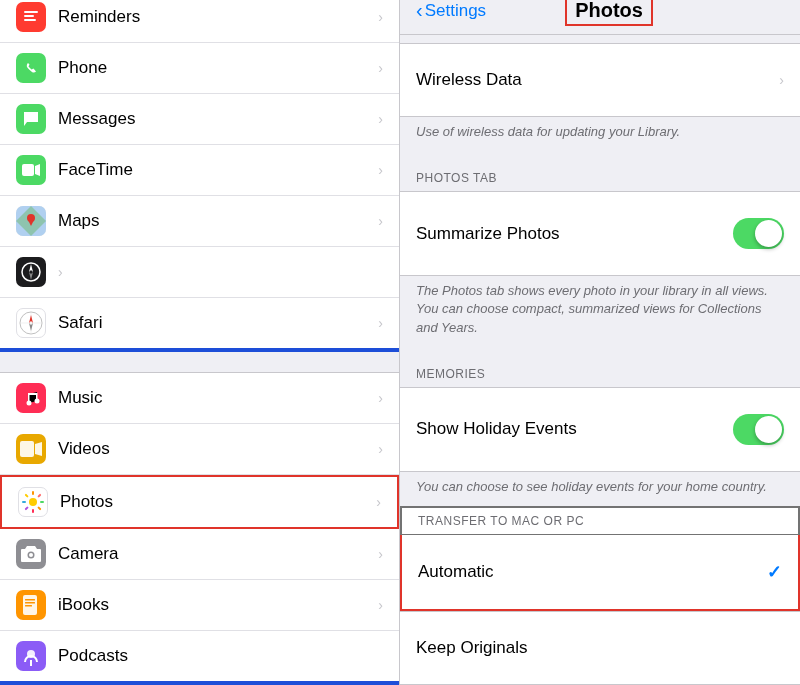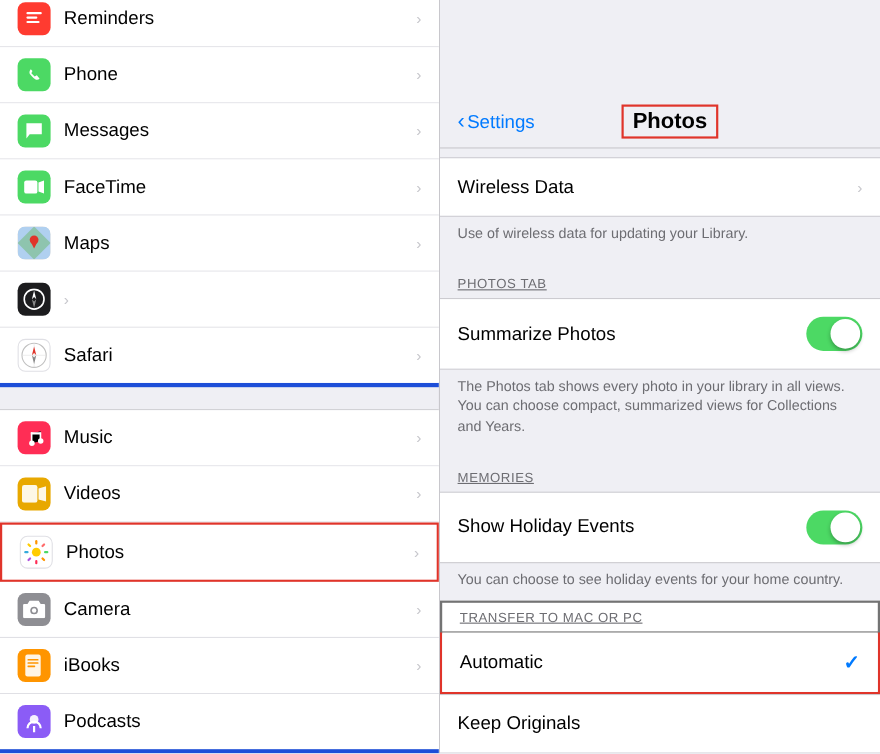--- a/index.html
+++ b/index.html
@@ -166,27 +166,26 @@
       color: #6d6d72;
       line-height: 1.4;
     }
 
     .section-header {
       padding: 20px 16px 6px 16px;
       font-size: 12px;
       color: #6d6d72;
       letter-spacing: 0.5px;
       text-transform: uppercase;
-      text-decoration: underline;
     }
 
     .section-row {
       display: flex;
       align-items: center;
-      padding: 16px 16px;
+      padding: 26px 16px;
       background: #fff;
       border-bottom: 1px solid #e0e0e5;
       min-height: 44px;
     }
 
     .section-row:last-child {
       border-bottom: none;
     }
 
     .section-row-label {
@@ -215,20 +214,21 @@
       top: 2px;
       right: 2px;
       box-shadow: 0 2px 4px rgba(0,0,0,0.3);
     }
 
     .section-description {
       padding: 6px 16px 10px 16px;
       font-size: 13px;
       color: #6d6d72;
       line-height: 1.4;
+      font-style: italic;
     }
 
     .checkmark {
       color: #007aff;
       font-size: 18px;
       font-weight: 600;
     }
 
     .spacer {
       height: 20px;

